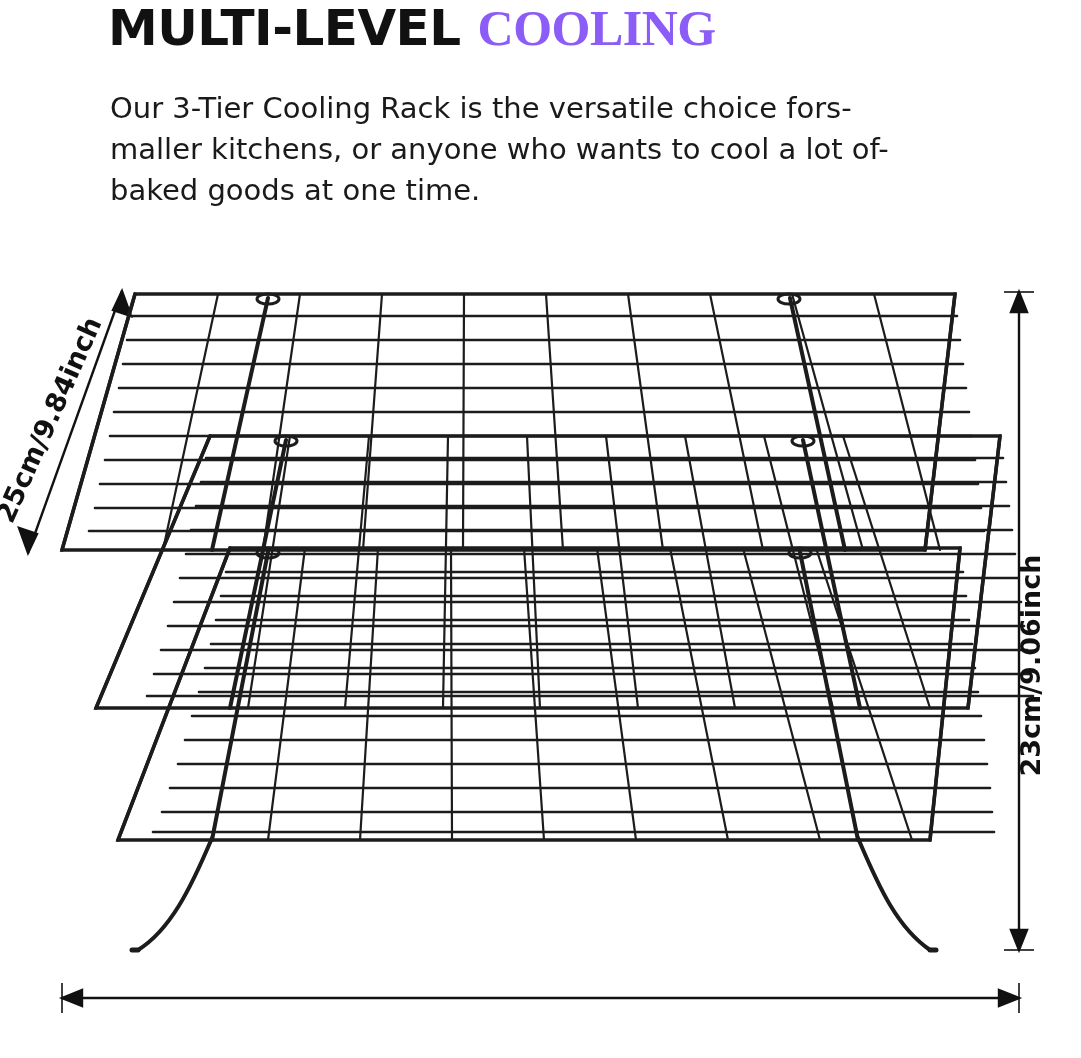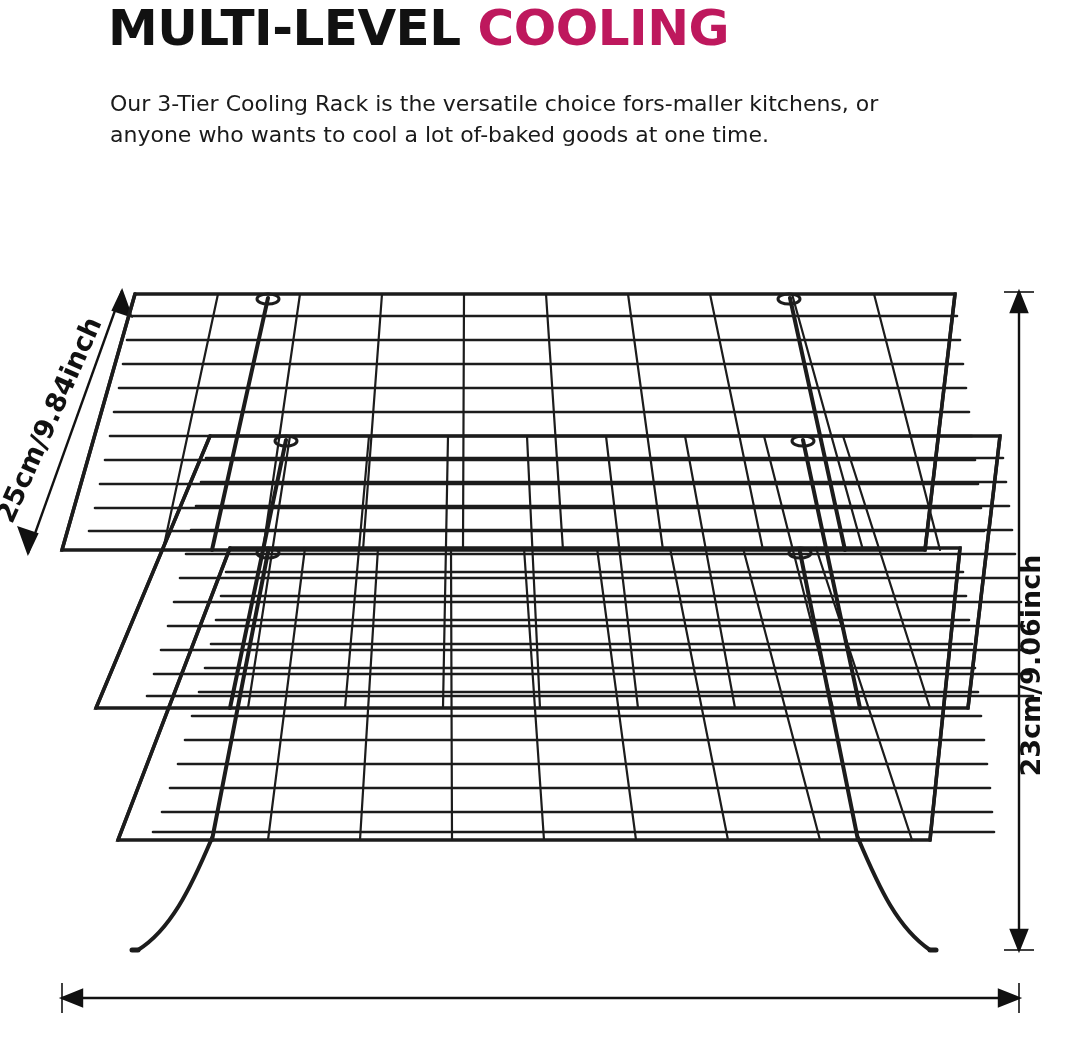--- a/index.html
+++ b/index.html
@@ -27,28 +27,29 @@
     left: 108px;
     top: 2px;
     font-size: 50px;
     font-weight: bold;
     letter-spacing: -0.5px;
     white-space: nowrap;
     color: #111111;
     line-height: 1.05;
   }
   #title .accent {
-    color: #be185d;
+    color: #8b5cf6;
+    font-family: Liberation Serif, serif;
   }
   #subtitle {
     position: absolute;
     left: 110px;
     top: 88px;
     width: 830px;
-    font-size: 22px;
+    font-size: 29px;
     color: #1a1a1a;
     line-height: 1.42;
     font-weight: 400;
   }
 
   
   #diagram {
     position: absolute;
     left: 0;
     top: 250px;

